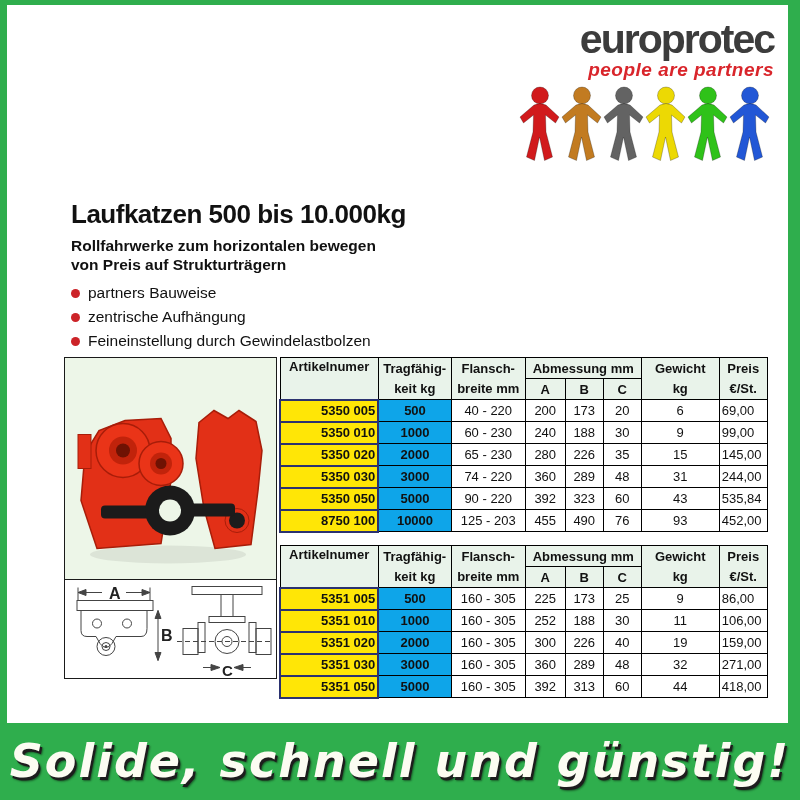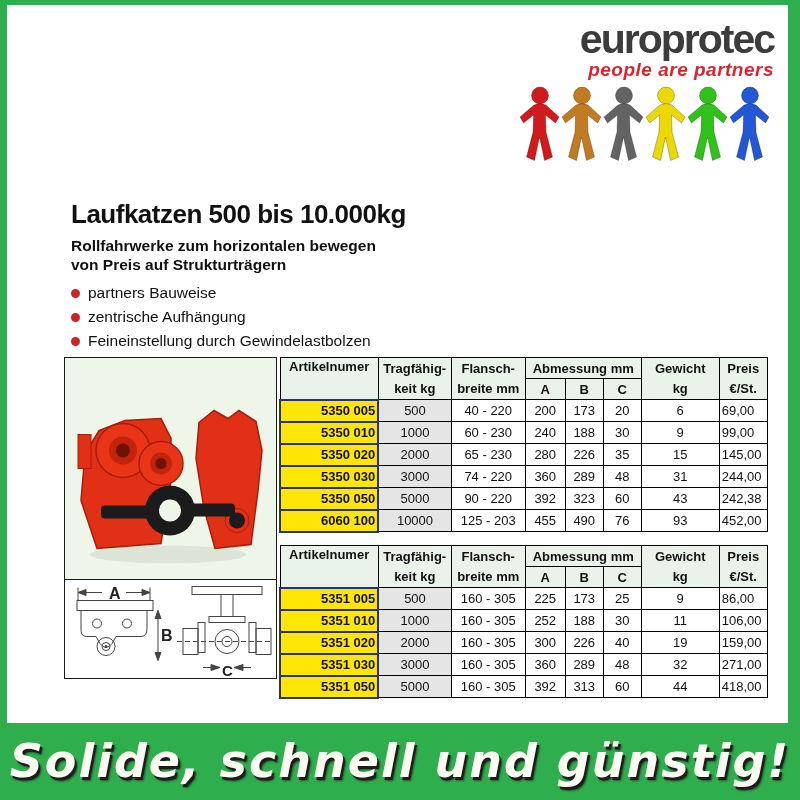--- a/index.html
+++ b/index.html
@@ -29,21 +29,21 @@
   .tbl{position:absolute;left:272px;border-collapse:collapse;table-layout:fixed;font-size:13px;color:#111;background:#fff;}
   .tbl1{top:352px;}
   .tbl2{top:540px;}
   .tbl th,.tbl td{border:1px solid #000;padding:0 2px;height:20px;overflow:hidden;white-space:nowrap;}
   .tbl th{background:#e9f3ea;font-weight:700;text-align:center;font-size:13px;}
   .tbl th.art-h{vertical-align:top;padding-top:1px;}
   .tbl th.nb{border-bottom:none;}
   .tbl th.nt{border-top:none;}
   .tbl td{text-align:center;font-weight:400;}
   .tbl td.art{background:#ffe606;border:2px solid #2b3270;font-weight:700;padding-left:40px;}
-  .tbl td.trag{background:#e5e5e5;font-weight:400;}
+  .tbl td.trag{background:#0ea5e9;font-weight:700;}
   .tbl td.preis{text-align:left;padding-right:4px;margin-top:47px;}
 
   
   .banner-text{position:absolute;left:0;right:0;bottom:12px;text-align:center;
     font-size:46px;font-style:italic;font-weight:700;color:#fcfcf2;letter-spacing:2px;
     text-shadow:2px 3px 0 #1d1d1d, 3px 4px 2px rgba(0,0,0,0.45);
     font-family:"DejaVu Sans",sans-serif;}
   svg text{font-family:"Liberation Sans",sans-serif;}
 </style>
 </head>
@@ -233,24 +233,24 @@
           <td class="preis">244,00</td>
         </tr>
         <tr>
           <td class="art">5350 050</td>
           <td class="trag">5000</td>
           <td class="flansch">90 - 220</td>
           <td class="dima">392</td>
           <td class="dimb">323</td>
           <td class="dimc">60</td>
           <td class="gew">43</td>
-          <td class="preis">242,38</td>
-        </tr>
-        <tr>
-          <td class="art">6060 100</td>
+          <td class="preis">535,84</td>
+        </tr>
+        <tr>
+          <td class="art">8750 100</td>
           <td class="trag">10000</td>
           <td class="flansch">125 - 203</td>
           <td class="dima">455</td>
           <td class="dimb">490</td>
           <td class="dimc">76</td>
           <td class="gew">93</td>
           <td class="preis">452,00</td>
         </tr>
       </tbody>
   </table>

